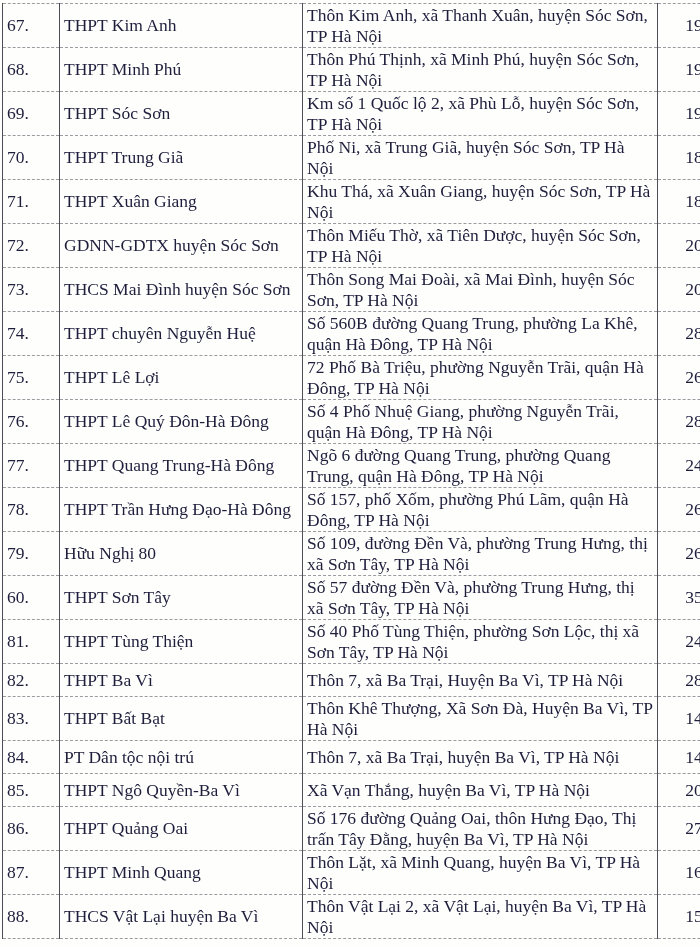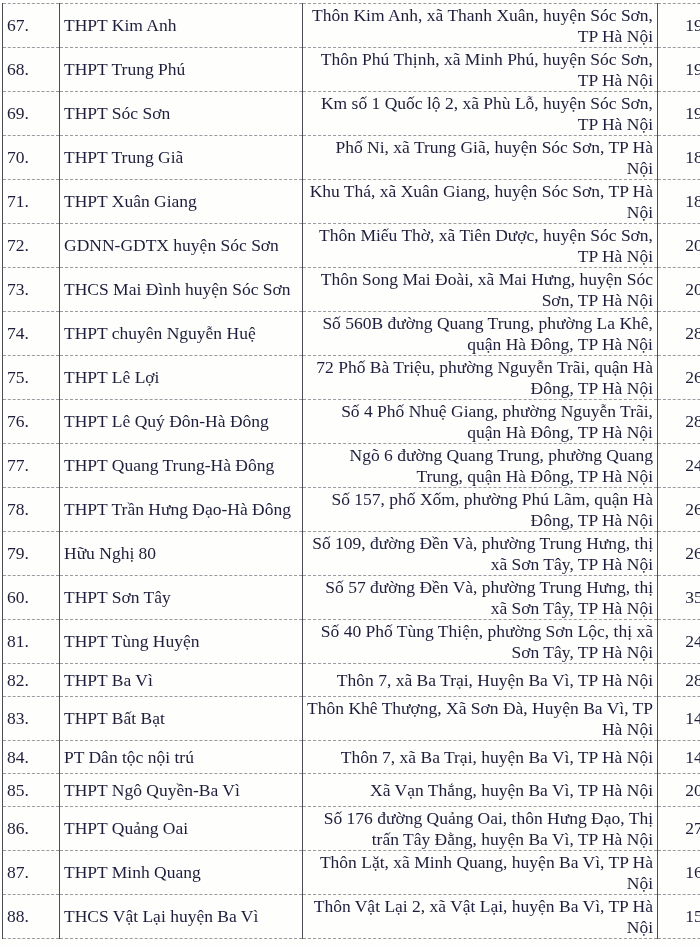--- a/index.html
+++ b/index.html
@@ -46,21 +46,20 @@
   }
   td.c-name {
     width: 234px;
     padding-left: 9px;
     padding-right: 6px;
   }
   td.c-addr {
     width: 346px;
     padding-left: 8px;
     padding-right: 5px;
-    text-align: right;
   }
   td.c-count {
     width: 64px;
     text-align: center;
   }
 </style>
 </head>
 <body>
 
 <div class="page">
@@ -68,21 +67,21 @@
     <tbody id="rows">
   <tr>
     <td class="c-no">67.</td>
     <td class="c-name">THPT Kim Anh</td>
     <td class="c-addr">Thôn Kim Anh, xã Thanh Xuân, huyện Sóc Sơn, TP Hà Nội</td>
     <td class="c-count">19</td>
   </tr>
 
   <tr>
     <td class="c-no">68.</td>
-    <td class="c-name">THPT Trung Phú</td>
+    <td class="c-name">THPT Minh Phú</td>
     <td class="c-addr">Thôn Phú Thịnh, xã Minh Phú, huyện Sóc Sơn, TP Hà Nội</td>
     <td class="c-count">19</td>
   </tr>
 
   <tr>
     <td class="c-no">69.</td>
     <td class="c-name">THPT Sóc Sơn</td>
     <td class="c-addr">Km số 1 Quốc lộ 2, xã Phù Lỗ, huyện Sóc Sơn, TP Hà Nội</td>
     <td class="c-count">19</td>
   </tr>
@@ -104,21 +103,21 @@
   <tr>
     <td class="c-no">72.</td>
     <td class="c-name">GDNN-GDTX huyện Sóc Sơn</td>
     <td class="c-addr">Thôn Miếu Thờ, xã Tiên Dược, huyện Sóc Sơn, TP Hà Nội</td>
     <td class="c-count">20</td>
   </tr>
 
   <tr>
     <td class="c-no">73.</td>
     <td class="c-name">THCS Mai Đình huyện Sóc Sơn</td>
-    <td class="c-addr">Thôn Song Mai Đoài, xã Mai Hưng, huyện Sóc Sơn, TP Hà Nội</td>
+    <td class="c-addr">Thôn Song Mai Đoài, xã Mai Đình, huyện Sóc Sơn, TP Hà Nội</td>
     <td class="c-count">20</td>
   </tr>
 
   <tr>
     <td class="c-no">74.</td>
     <td class="c-name">THPT chuyên Nguyễn Huệ</td>
     <td class="c-addr">Số 560B đường Quang Trung, phường La Khê, quận Hà Đông, TP Hà Nội</td>
     <td class="c-count">28</td>
   </tr>
 
@@ -159,21 +158,21 @@
 
   <tr>
     <td class="c-no">60.</td>
     <td class="c-name">THPT Sơn Tây</td>
     <td class="c-addr">Số 57 đường Đền Và, phường Trung Hưng, thị xã Sơn Tây, TP Hà Nội</td>
     <td class="c-count">35</td>
   </tr>
 
   <tr>
     <td class="c-no">81.</td>
-    <td class="c-name">THPT Tùng Huyện</td>
+    <td class="c-name">THPT Tùng Thiện</td>
     <td class="c-addr">Số 40 Phố Tùng Thiện, phường Sơn Lộc, thị xã Sơn Tây, TP Hà Nội</td>
     <td class="c-count">24</td>
   </tr>
 
   <tr>
     <td class="c-no">82.</td>
     <td class="c-name">THPT Ba Vì</td>
     <td class="c-addr">Thôn 7, xã Ba Trại, Huyện Ba Vì, TP Hà Nội</td>
     <td class="c-count">28</td>
   </tr>

